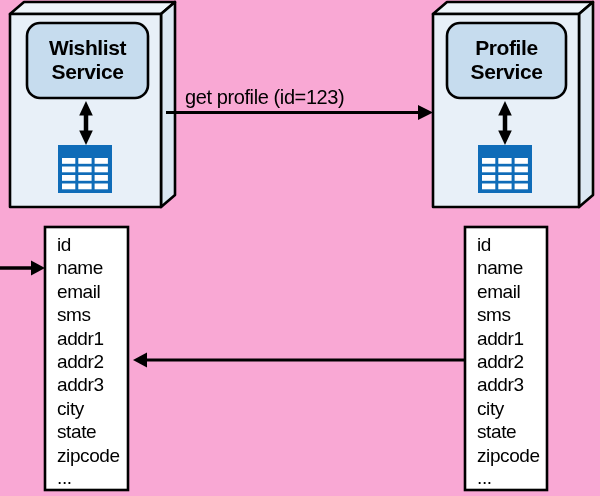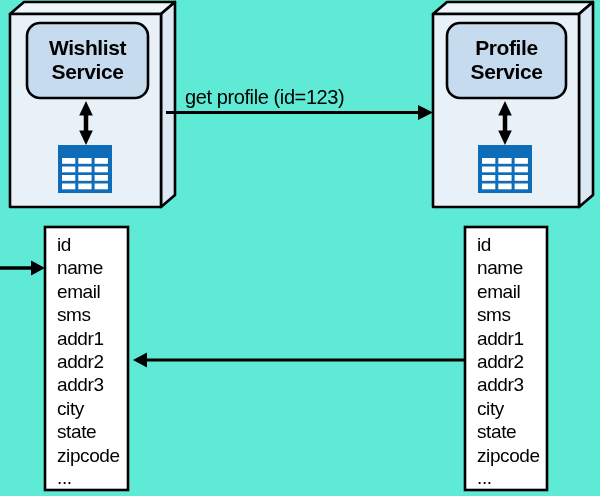--- a/index.html
+++ b/index.html
@@ -7,21 +7,21 @@
     padding: 0;
     background: #ffffff;
     width: 600px;
     height: 496px;
     overflow: hidden;
   }
   .stage {
     position: relative;
     width: 600px;
     height: 496px;
-    background: #5eead4;
+    background: #f9a8d4;
   }
   svg { display: block; }
   text {
     font-family: "Liberation Sans", sans-serif;
     fill: #000000;
     letter-spacing: -0.4px;
   }
   .svc-label {
     font-size: 21px;
     font-weight: 700;

